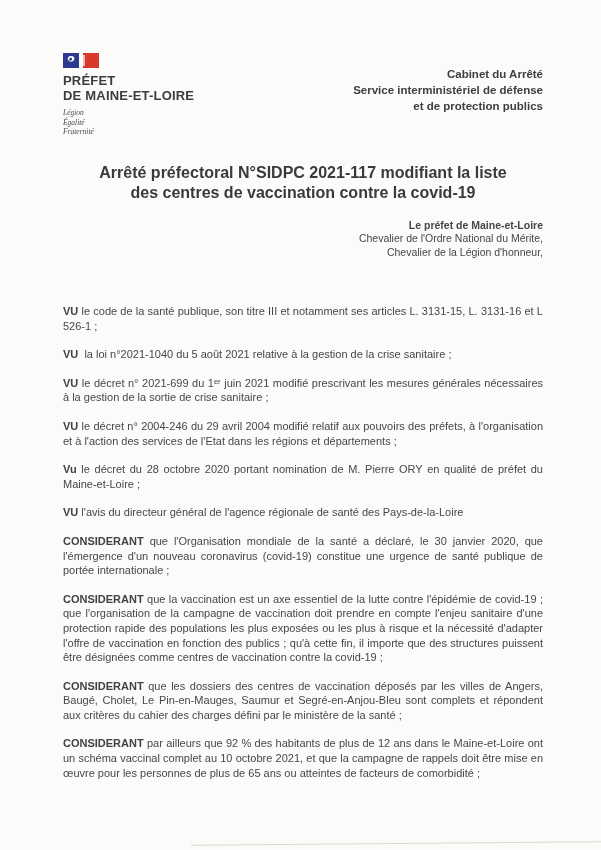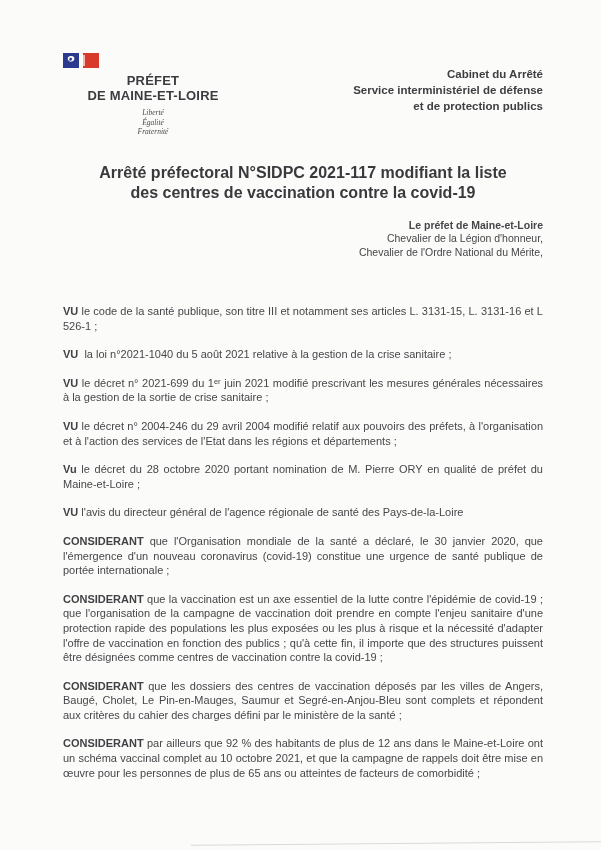--- a/index.html
+++ b/index.html
@@ -10,21 +10,21 @@
     height: 850px;
     margin: 0 auto;
     background: #fbfbf9;
     color: #46464a;
     font-family: "Liberation Sans", "DejaVu Sans", sans-serif;
     padding: 52px 58px 0 63px;
     overflow: hidden;
   }
   
   .header { display: flex; justify-content: space-between; align-items: flex-start; }
-  .gov-block { width: 180px; text-align: center; }
+  .gov-block { width: 180px; }
   .flag { display: block; margin-bottom: 4px; }
   .gov-name {
     font-weight: bold;
     font-size: 13px;
     line-height: 15px;
     letter-spacing: 0.2px;
     color: #3c3c40;
   }
   .motto {
     margin-top: 5px;
@@ -92,41 +92,41 @@
         <rect x="0" y="1" width="16" height="15" fill="#2b3a8f"></rect>
         <rect x="20" y="1" width="16" height="15" fill="#d9392b"></rect>
         <path d="M8,4 C11,4 12,6 11,8 C10,10 7,10 6,9 C8,9 9,8 9,7 C9,6 8,5.5 7,6 C6,6.5 6,8 7,9 C5,9 4,7 5,5.5 C5.8,4.3 7,4 8,4 Z" fill="#f6f6f4"></path>
         <rect x="20" y="3" width="2" height="11" fill="#f0b9b4"></rect>
       </svg>
       <div class="gov-name">
         <div>PRÉFET</div>
         <div>DE MAINE-ET-LOIRE</div>
       </div>
       <div class="motto">
-        <div>Liberté</div>
+        <div>Légion</div>
         <div>Égalité</div>
         <div>Fraternité</div>
       </div>
     </div>
     <div class="office">
       <div>Cabinet du Arrêté</div>
       <div>Service interministériel de défense</div>
       <div>et de protection publics</div>
     </div>
   </div>
 
   <div class="doc-title">
     <div>Arrêté préfectoral N°SIDPC 2021-117 modifiant la liste</div>
     <div>des centres de vaccination contre la covid-19</div>
   </div>
 
   <div class="authority">
     <div class="name">Le préfet de Maine-et-Loire</div>
+    <div>Chevalier de l'Ordre National du Mérite,</div>
     <div>Chevalier de la Légion d'honneur,</div>
-    <div>Chevalier de l'Ordre National du Mérite,</div>
   </div>
 
   <div class="body-text">
     <p class="body-par"><b class="lead">VU</b> <span>le code de la santé publique, son titre III et notamment ses articles L. 3131-15, L. 3131-16 et L 526-1 ;</span></p>
     <p class="body-par"><b class="lead">VU</b>&nbsp; <span>la loi n°2021-1040 du 5 août 2021 relative à la gestion de la crise sanitaire ;</span></p>
     <p class="body-par"><b class="lead">VU</b> <span>le décret n° 2021-699 du 1ᵉʳ juin 2021 modifié prescrivant les mesures générales nécessaires à la gestion de la sortie de crise sanitaire ;</span></p>
     <p class="body-par"><b class="lead">VU</b> <span>le décret n° 2004-246 du 29 avril 2004 modifié relatif aux pouvoirs des préfets, à l'organisation et à l'action des services de l'Etat dans les régions et départements ;</span></p>
     <p class="body-par"><b class="lead">Vu</b> <span>le décret du 28 octobre 2020 portant nomination de M. Pierre ORY en qualité de préfet du Maine-et-Loire ;</span></p>
     <p class="body-par"><b class="lead">VU</b> <span>l'avis du directeur général de l'agence régionale de santé des Pays-de-la-Loire</span></p>
     <p class="body-par"><b class="lead">CONSIDERANT</b> <span>que l'Organisation mondiale de la santé a déclaré, le 30 janvier 2020, que l'émergence d'un nouveau coronavirus (covid-19) constitue une urgence de santé publique de portée internationale ;</span></p>

